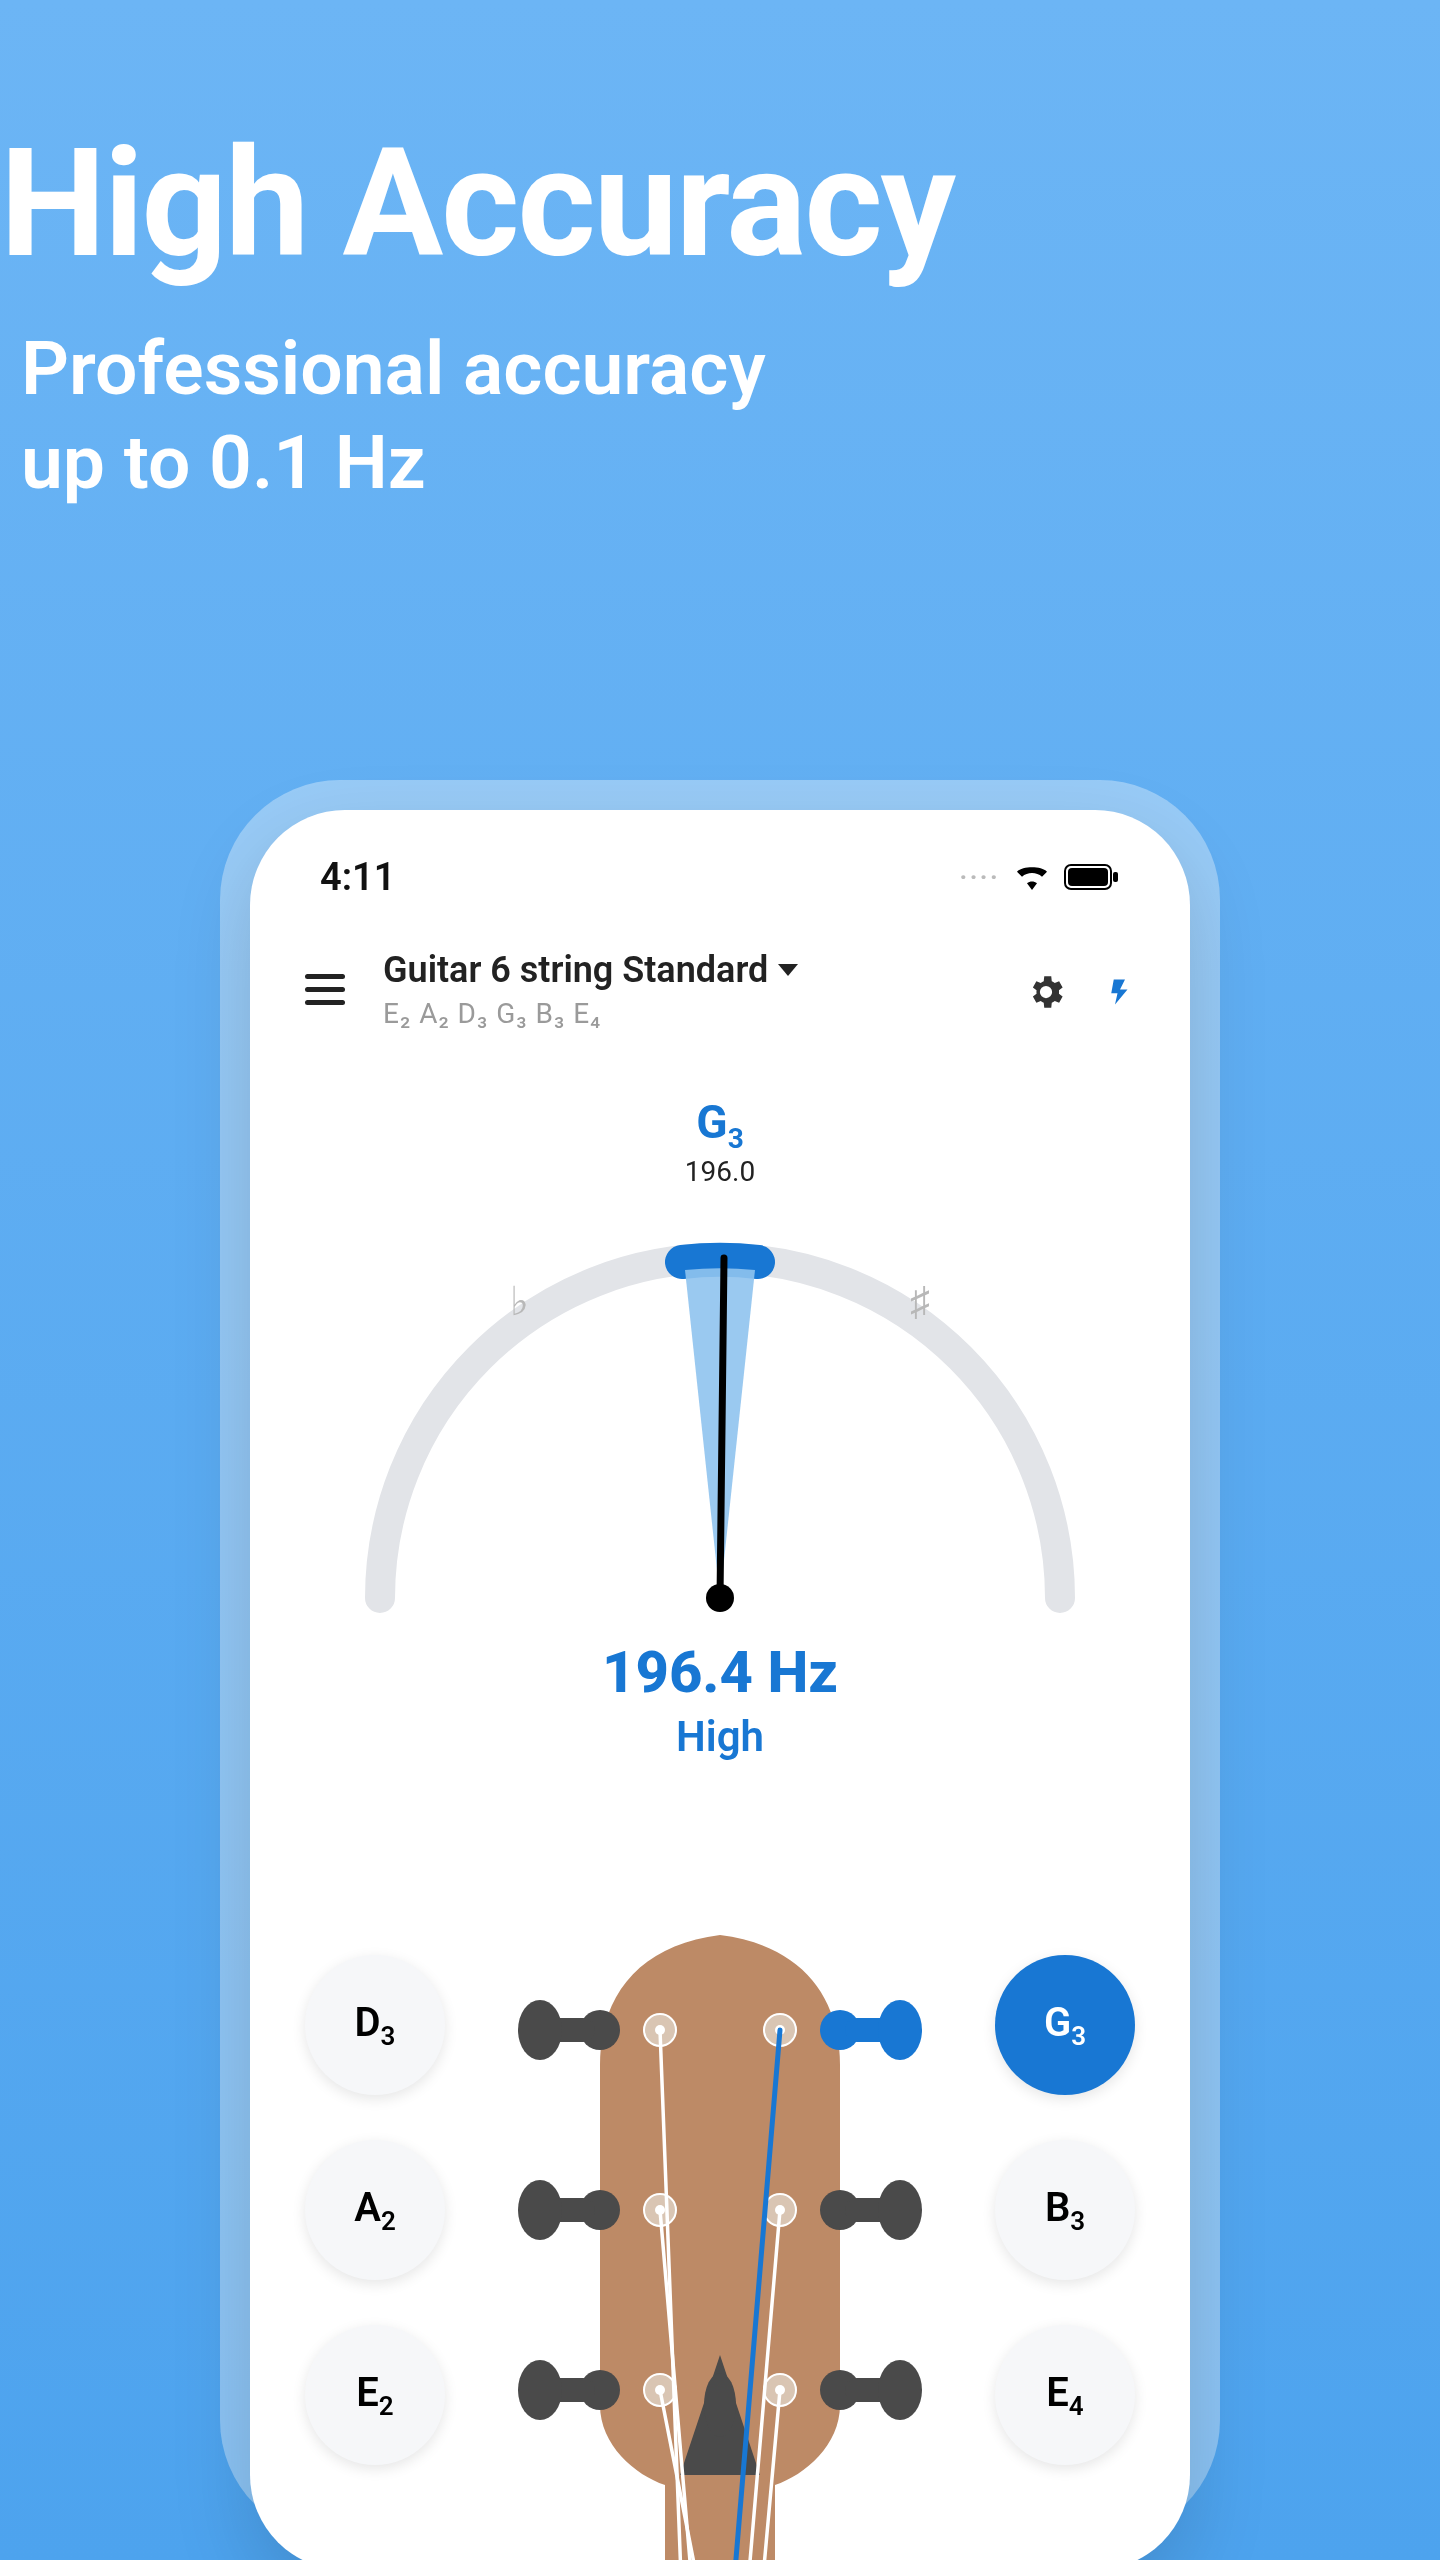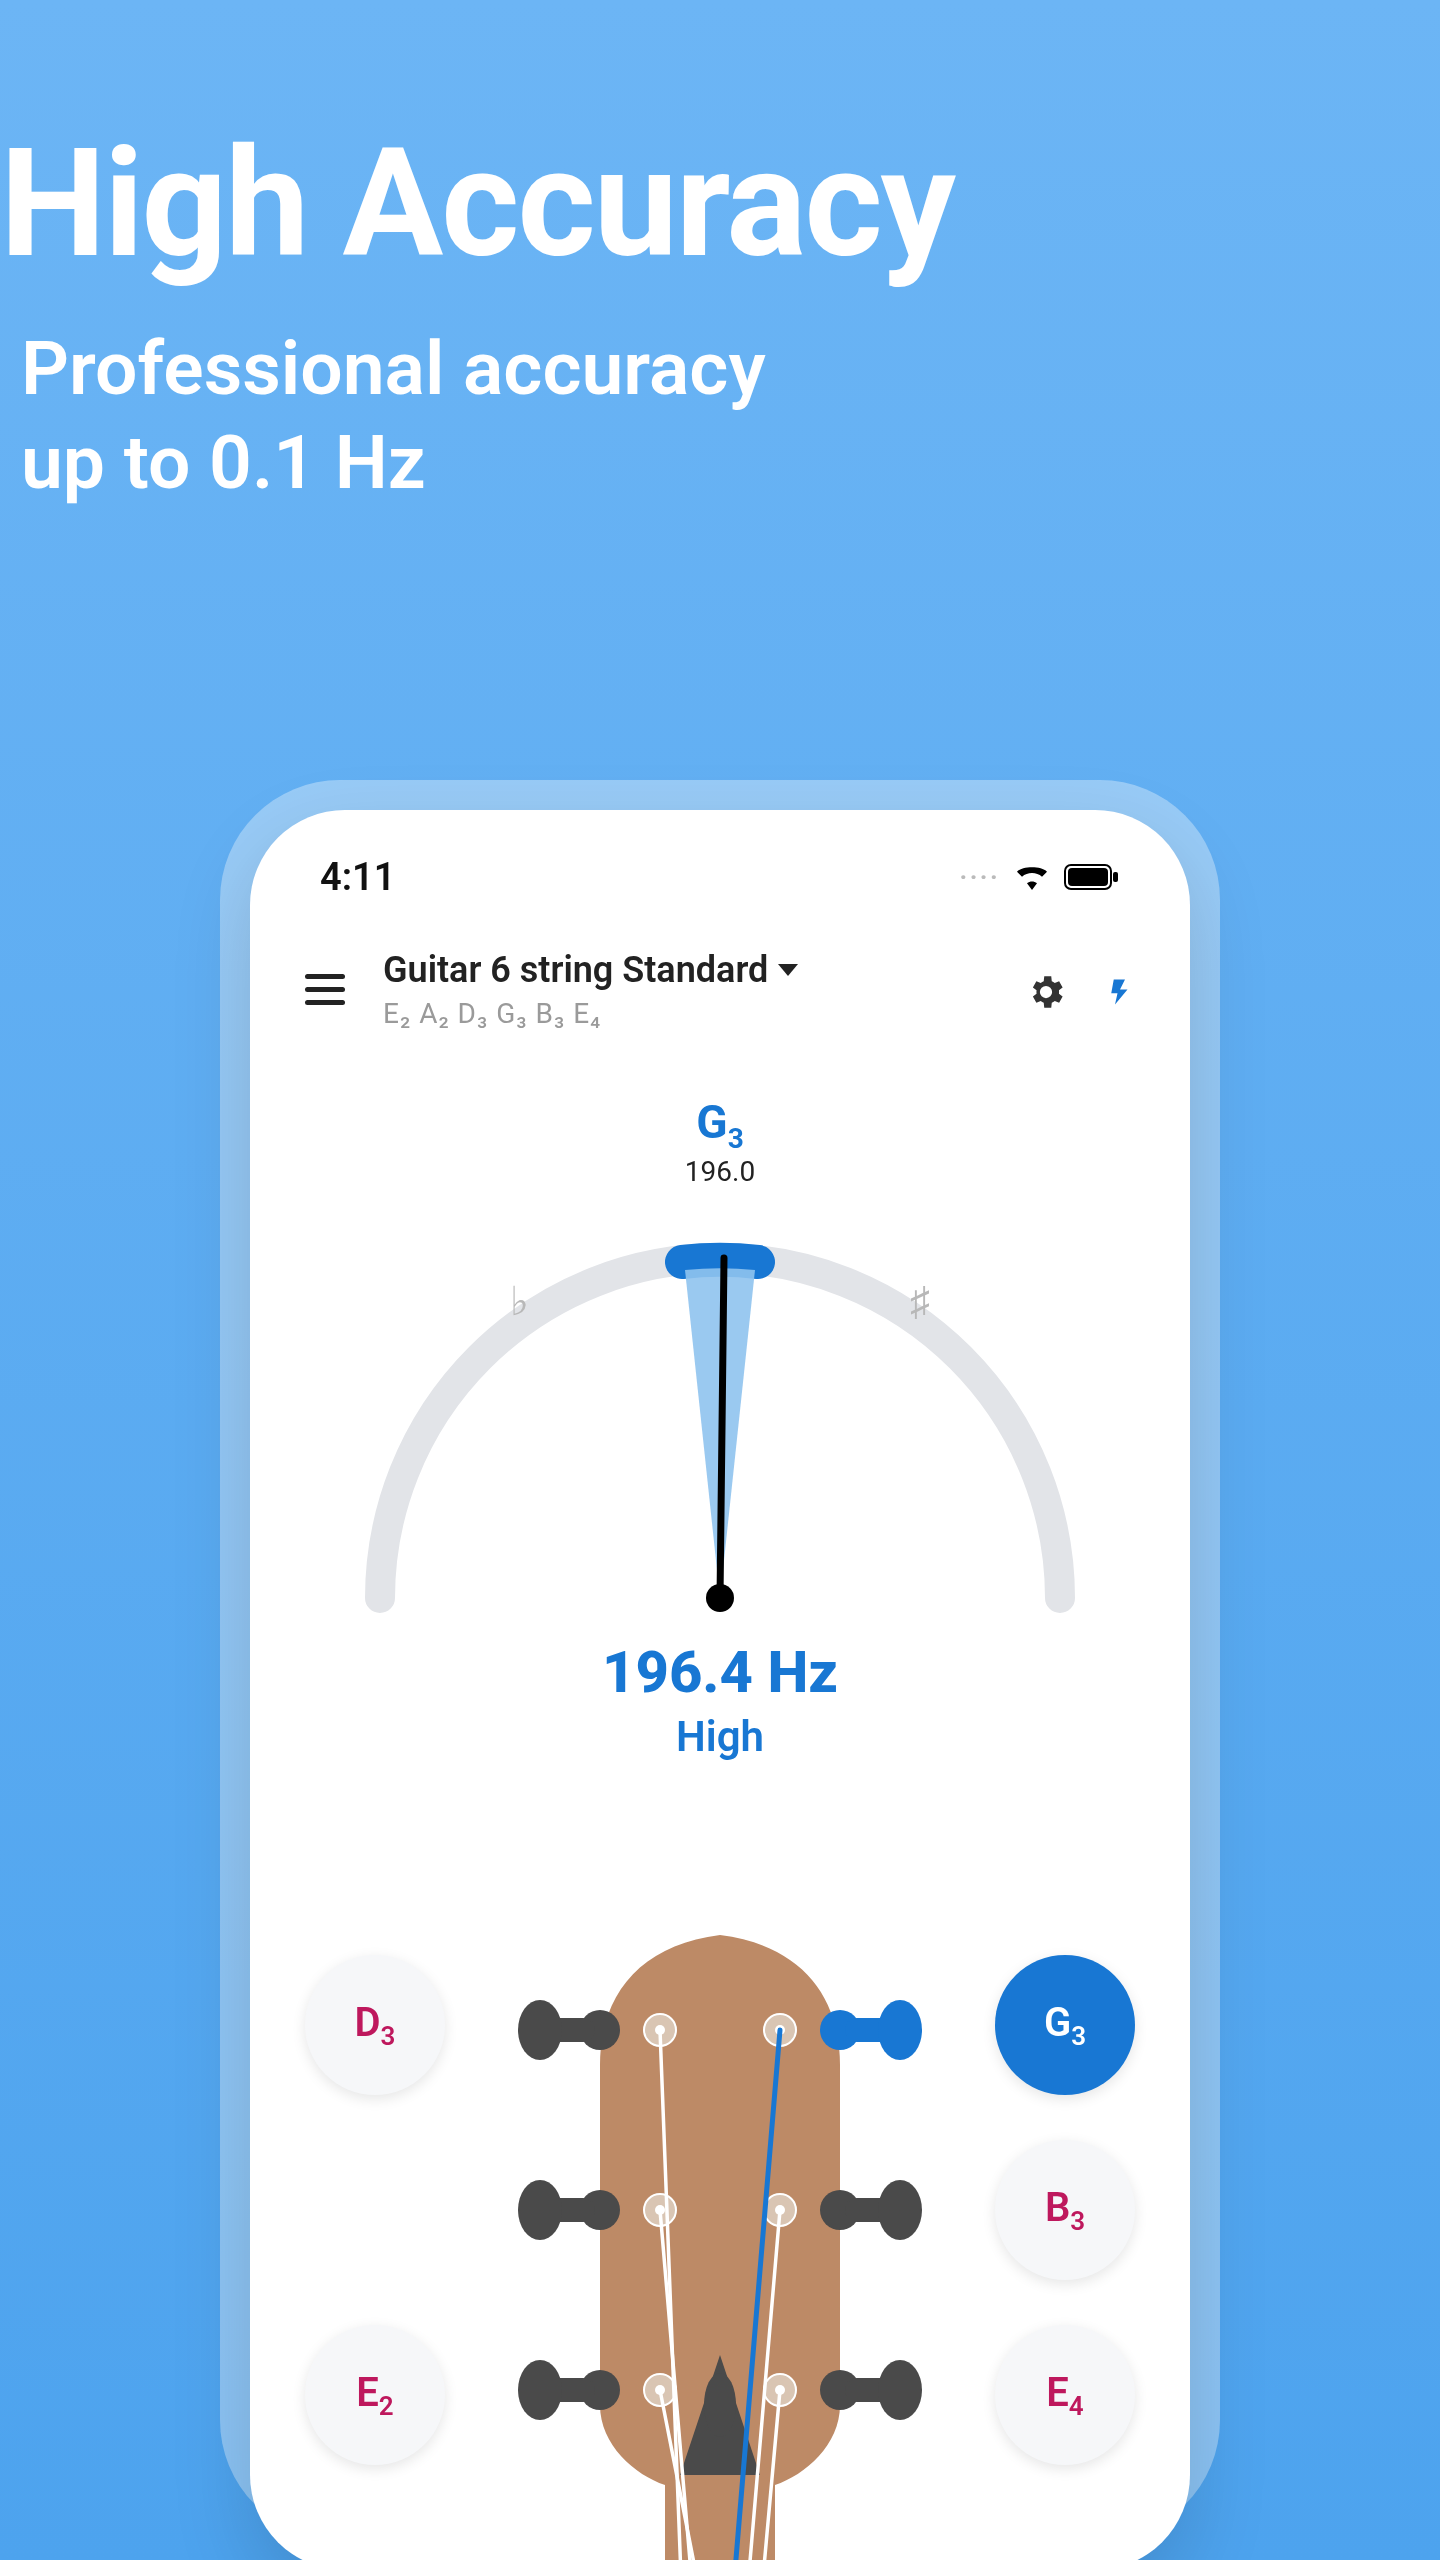--- a/index.html
+++ b/index.html
@@ -132,21 +132,21 @@
     margin-top: 210px;
     height: 700px;
   }
   .string-btn {
     position:absolute;
     width: 140px; height: 140px;
     border-radius: 50%;
     background: #F6F7F9;
     box-shadow: 0 4px 14px rgba(0,0,0,0.10);
     display:flex; align-items:center; justify-content:center;
-    font-size: 40px; font-weight:600; color:#be185d;
+    font-size: 40px; font-weight:600; color:#000000;
     cursor:pointer;
   }
   .string-btn.active { background:#1877D3; color:#fff; }
   .string-btn sub { font-size:26px; vertical-align: sub; }
 
   .headstock-svg {
     position:absolute;
     left:50%;
     transform: translateX(-50%);
     top: -10px;
@@ -238,20 +238,23 @@
 
     <div class="live-freq">196.4 Hz</div>
     <div class="tuned-label">High</div>
   </div>
 
   <div class="headstock-area">
 
     <div class="string-btn" style="left:55px; top:10px">
       <span><span>D</span><sub>3</sub></span>
     </div>
+    <div class="string-btn" style="left:55px; top:195px">
+      <span><span>A</span><sub>2</sub></span>
+    </div>
     <div class="string-btn" style="left:55px; top:380px">
       <span><span>E</span><sub>2</sub></span>
     </div>
 
     <div class="string-btn active" style="right:55px; top:10px">
       <span><span>G</span><sub>3</sub></span>
     </div>
     <div class="string-btn" style="right:55px; top:195px">
       <span><span>B</span><sub>3</sub></span>
     </div>

